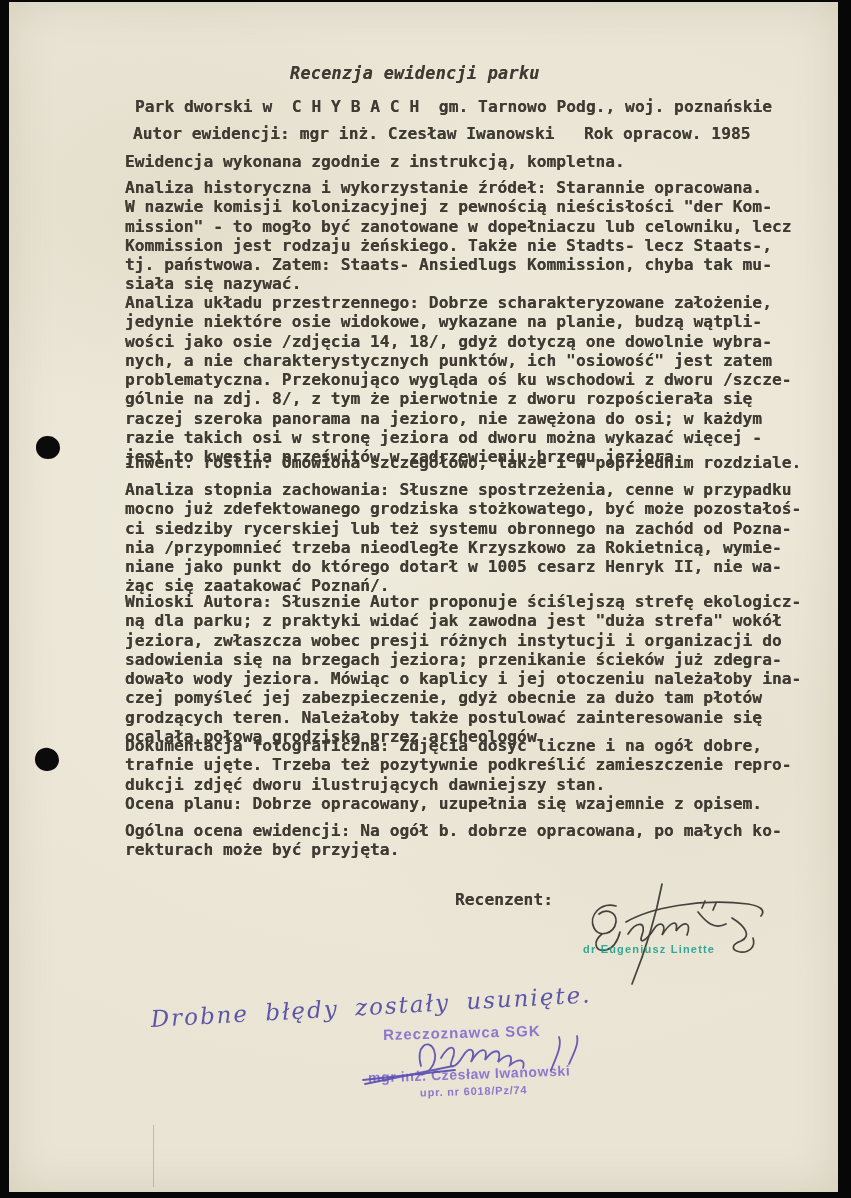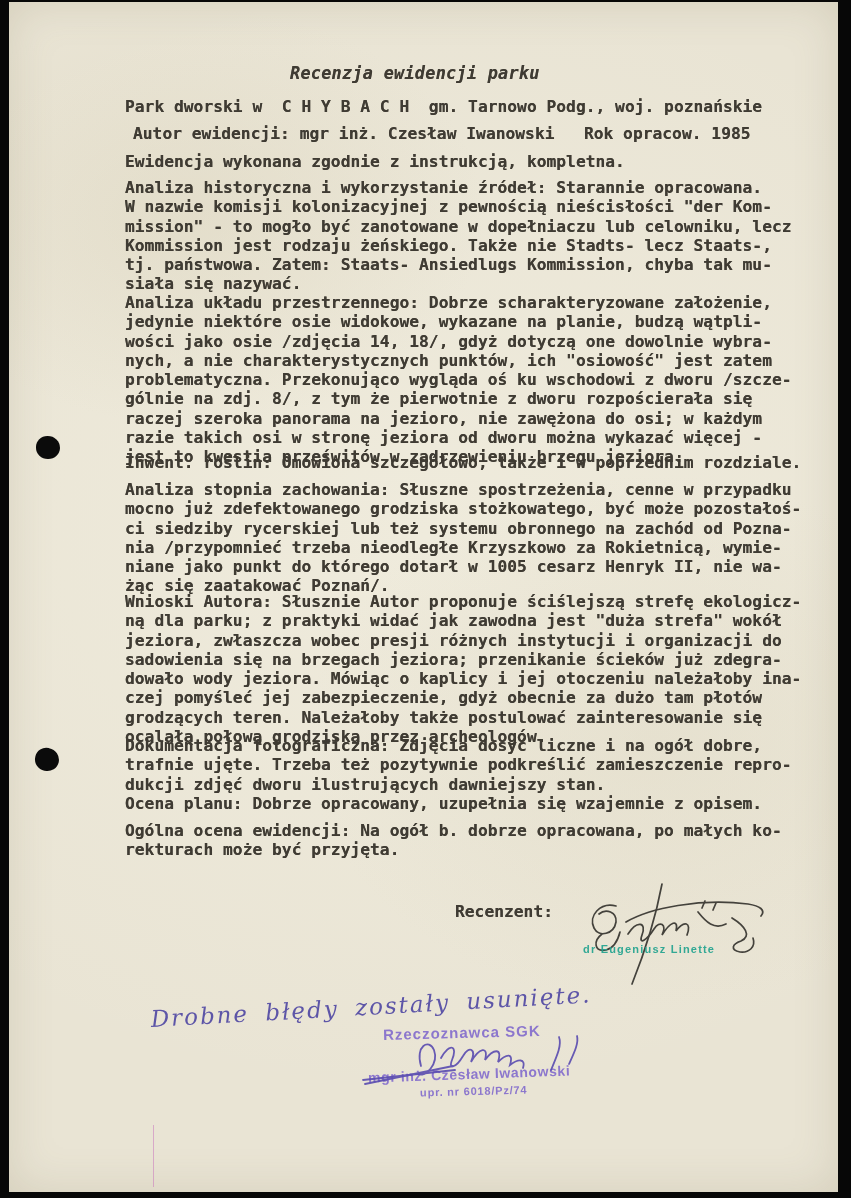--- a/index.html
+++ b/index.html
@@ -63,21 +63,21 @@
 </head>
 <body>
 
 <div class="sheet">
 
   <div class="hole" style="left:27px;top:434px;"></div>
   <div class="hole" style="left:26px;top:746px;transform:rotate(12deg);"></div>
 
   <div class="typed title" style="left:281px;top:62px;">Recenzja ewidencji parku</div>
 
-  <div class="typed hdr" style="left:116px;top:95px;">Park dworski w  C H Y B A C H  gm. Tarnowo Podg., woj. poznańskie</div>
+  <div class="typed hdr" style="left:126px;top:95px;">Park dworski w  C H Y B A C H  gm. Tarnowo Podg., woj. poznańskie</div>
   <div class="typed hdr" style="left:116px;top:122px;margin-left:8px;">Autor ewidencji: mgr inż. Czesław Iwanowski   Rok opracow. 1985</div>
   <div class="typed hdr" style="left:116px;top:150px;">Ewidencja wykonana zgodnie z instrukcją, kompletna.</div>
 
   <div class="typed" style="left:116px;top:176px;">Analiza historyczna i wykorzystanie źródeł: Starannie opracowana.
 W nazwie komisji kolonizacyjnej z pewnością nieścisłości "der Kom-
 mission" - to mogło być zanotowane w dopełniaczu lub celowniku, lecz
 Kommission jest rodzaju żeńskiego. Także nie Stadts- lecz Staats-,
 tj. państwowa. Zatem: Staats- Ansiedlugs Kommission, chyba tak mu-
 siała się nazywać.</div>
   <div class="typed" style="left:116px;top:291px;">Analiza układu przestrzennego: Dobrze scharakteryzowane założenie,
@@ -104,21 +104,21 @@
 czej pomyśleć jej zabezpieczenie, gdyż obecnie za dużo tam płotów
 grodzących teren. Należałoby także postulować zainteresowanie się
 ocalałą połową grodziska przez archeologów.</div>
   <div class="typed" style="left:116px;top:734px;">Dokumentacja fotograficzna: Zdjęcia dosyć liczne i na ogół dobre,
 trafnie ujęte. Trzeba też pozytywnie podkreślić zamieszczenie repro-
 dukcji zdjęć dworu ilustrujących dawniejszy stan.</div>
   <div class="typed" style="left:116px;top:792px;">Ocena planu: Dobrze opracowany, uzupełnia się wzajemnie z opisem.</div>
   <div class="typed" style="left:116px;top:819px;">Ogólna ocena ewidencji: Na ogół b. dobrze opracowana, po małych ko-
 rekturach może być przyjęta.</div>
 
-  <div class="typed" style="left:446px;top:888px;margin-top:12px;">Recenzent:</div>
+  <div class="typed" style="left:446px;top:888px;">Recenzent:</div>
 
   <svg class="sig" style="left:571px;top:876px;" width="210" height="118" viewBox="0 0 210 118">
     <g fill="none" stroke="#44423c" stroke-width="1.7" stroke-linecap="round">
       <path d="M46,44 C70,30 120,20 168,26 C180,28 186,32 181,38"></path>
       <path d="M36,28 C20,24 8,38 14,50 C19,60 34,56 36,44 C37,34 26,30 19,36 M22,56 C13,63 14,74 26,72 C34,70 38,62 40,54"></path>
       <path d="M82,6 C76,38 64,76 52,106"></path>
       <path d="M48,56 C57,42 67,44 62,57 C58,68 67,62 74,51 C80,42 87,46 82,57 C90,44 99,40 96,53 C104,42 112,44 107,57"></path>
       <path d="M122,30 l3,-7 M133,32 l3,-7"></path>
       <path d="M118,34 C126,44 134,52 146,46"></path>
       <path d="M152,40 C165,48 172,58 161,63 C152,66 150,72 160,74 C169,75 176,69 173,60"></path>

